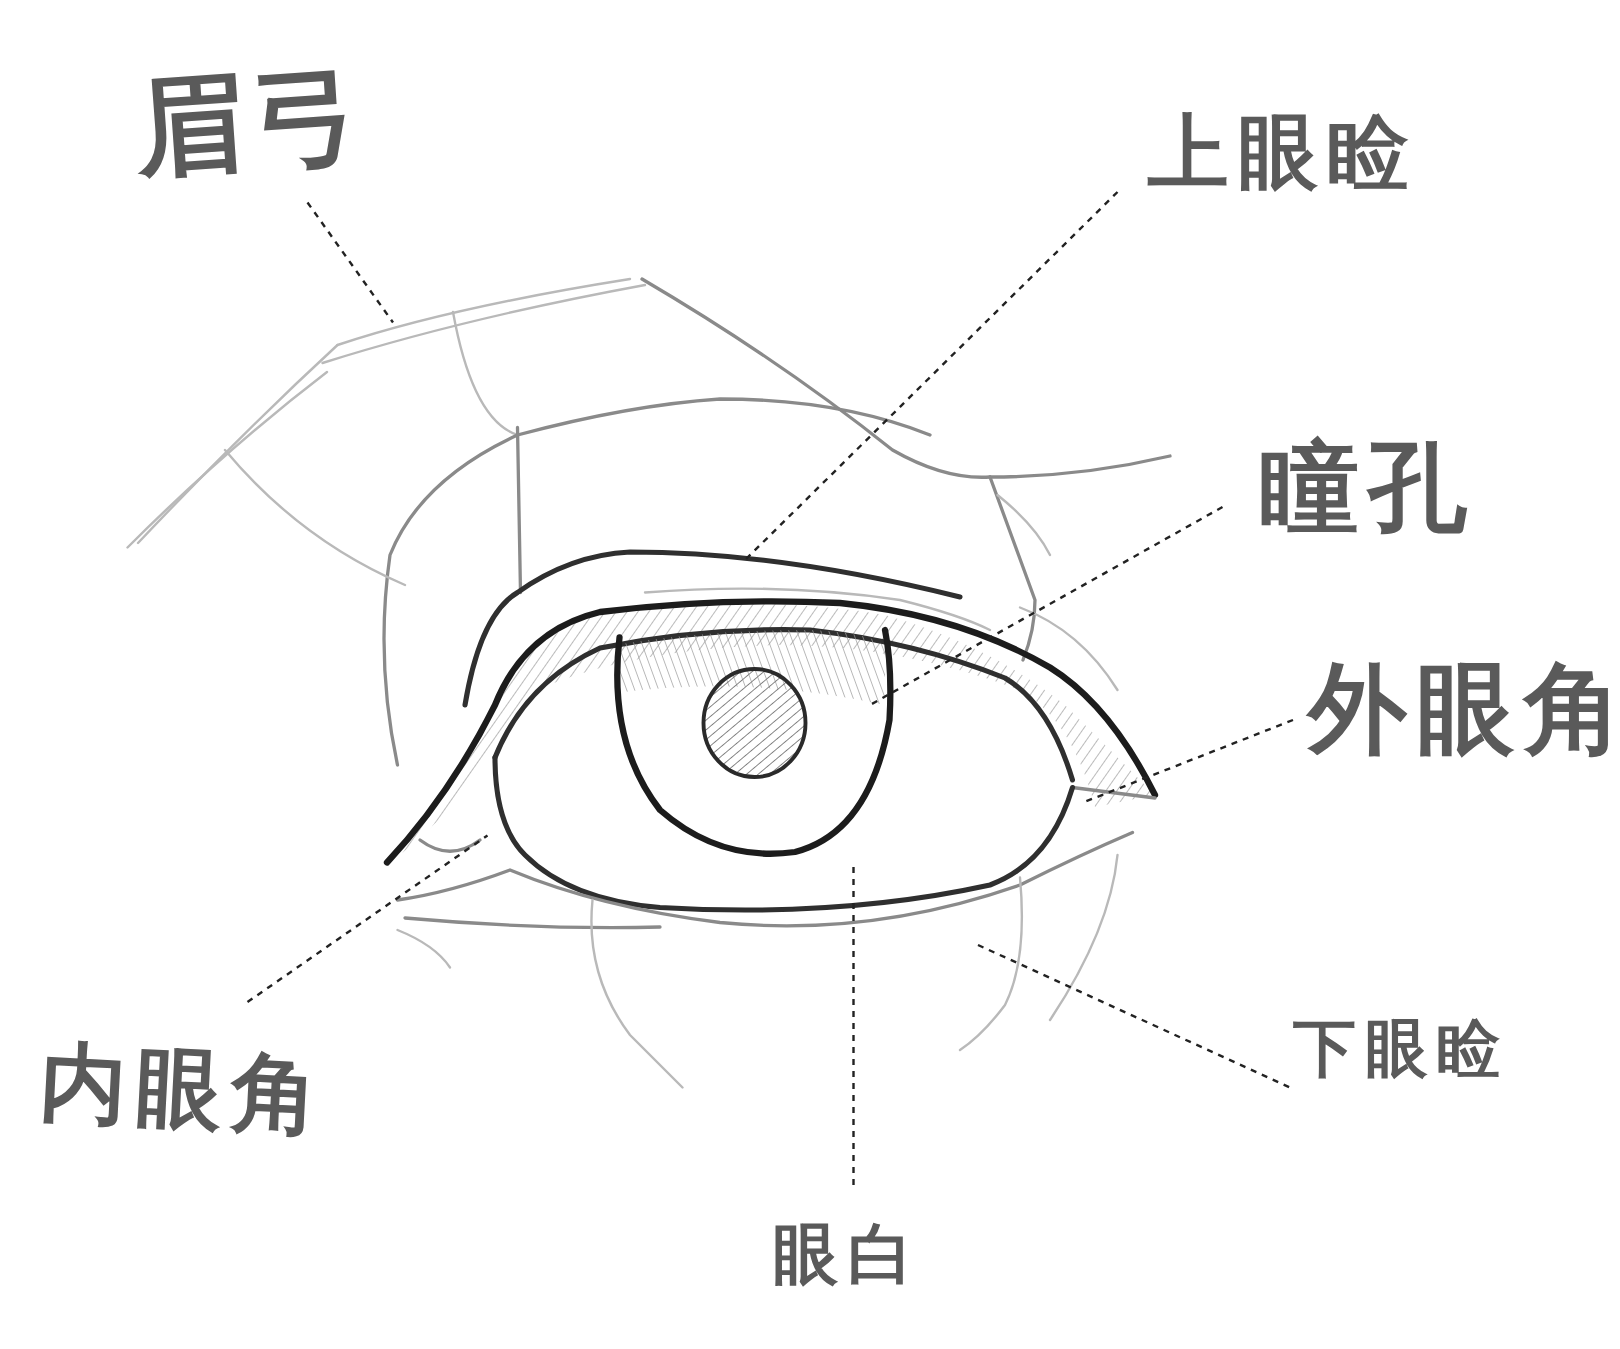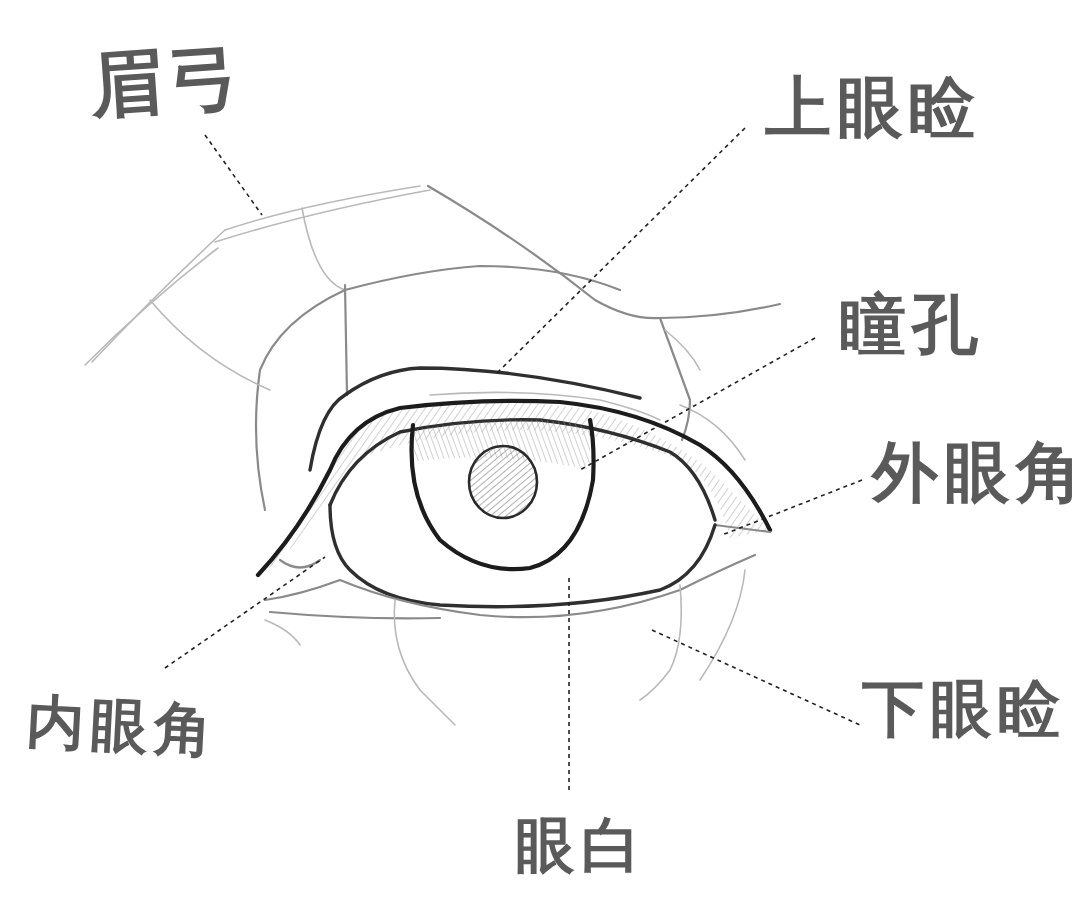--- a/index.html
+++ b/index.html
@@ -96,18 +96,18 @@
     <path class="leader" d="M745 128 L495 375"></path>
     <path class="leader" d="M815 338 L580 470"></path>
     <path class="leader" d="M862 480 L722 535"></path>
     <path class="leader" d="M165 668 L325 557"></path>
     <path class="leader" d="M652 630 L860 725"></path>
     <path class="leader" d="M569 578 L569 790"></path>
   </g>
 </svg>
 
 <div class="label" style="left:88px; top:50px; font-size:72px; transform: rotate(-4deg);">眉弓</div>
-<div class="label" style="left:765px; top:75px; font-size:66px;">上眼睑</div>
+<div class="label" style="left:765px; top:75px; font-size:54px;">上眼睑</div>
 <div class="label" style="left:840px; top:292px; font-size:66px;text-align:center;">瞳孔</div>
 <div class="label" style="left:872px; top:440px; font-size:66px;">外眼角</div>
 <div class="label" style="left:28px; top:692px; font-size:58px; transform: rotate(3deg);">内眼角</div>
-<div class="label" style="left:862px; top:678px; font-size:62px;">下眼睑</div>
-<div class="label" style="left:515px; top:815px; font-size:60px;">眼白</div>
+<div class="label" style="left:862px; top:678px; font-size:42px;">下眼睑</div>
+<div class="label" style="left:515px; top:815px; font-size:44px;">眼白</div>
 
 </body></html>

